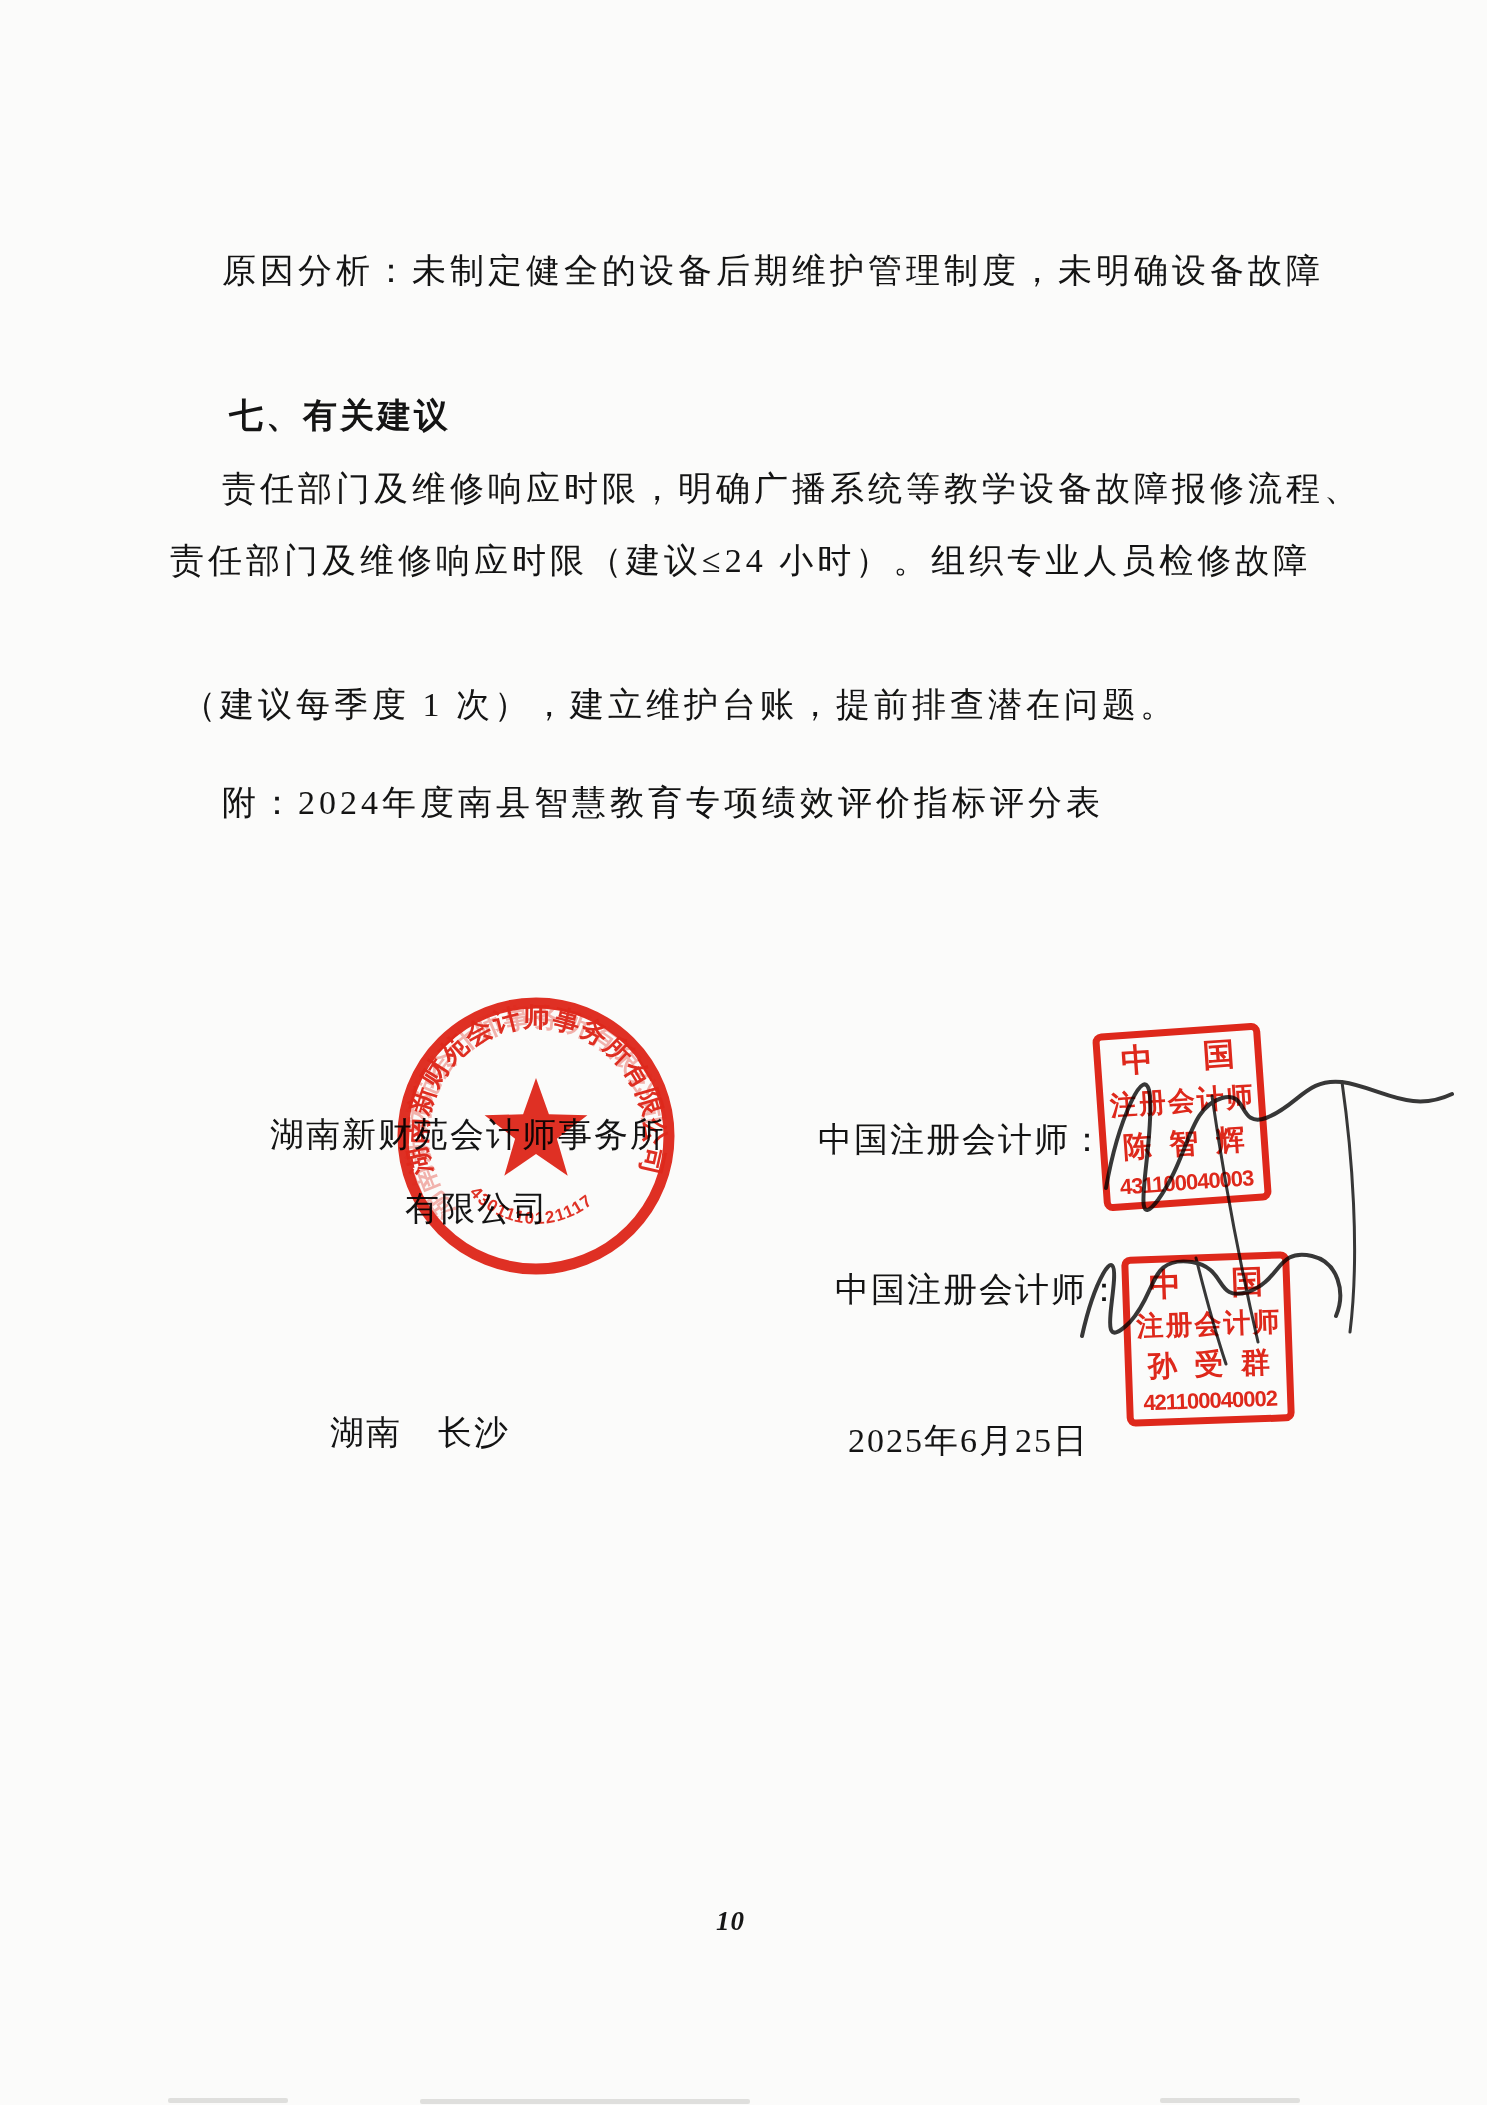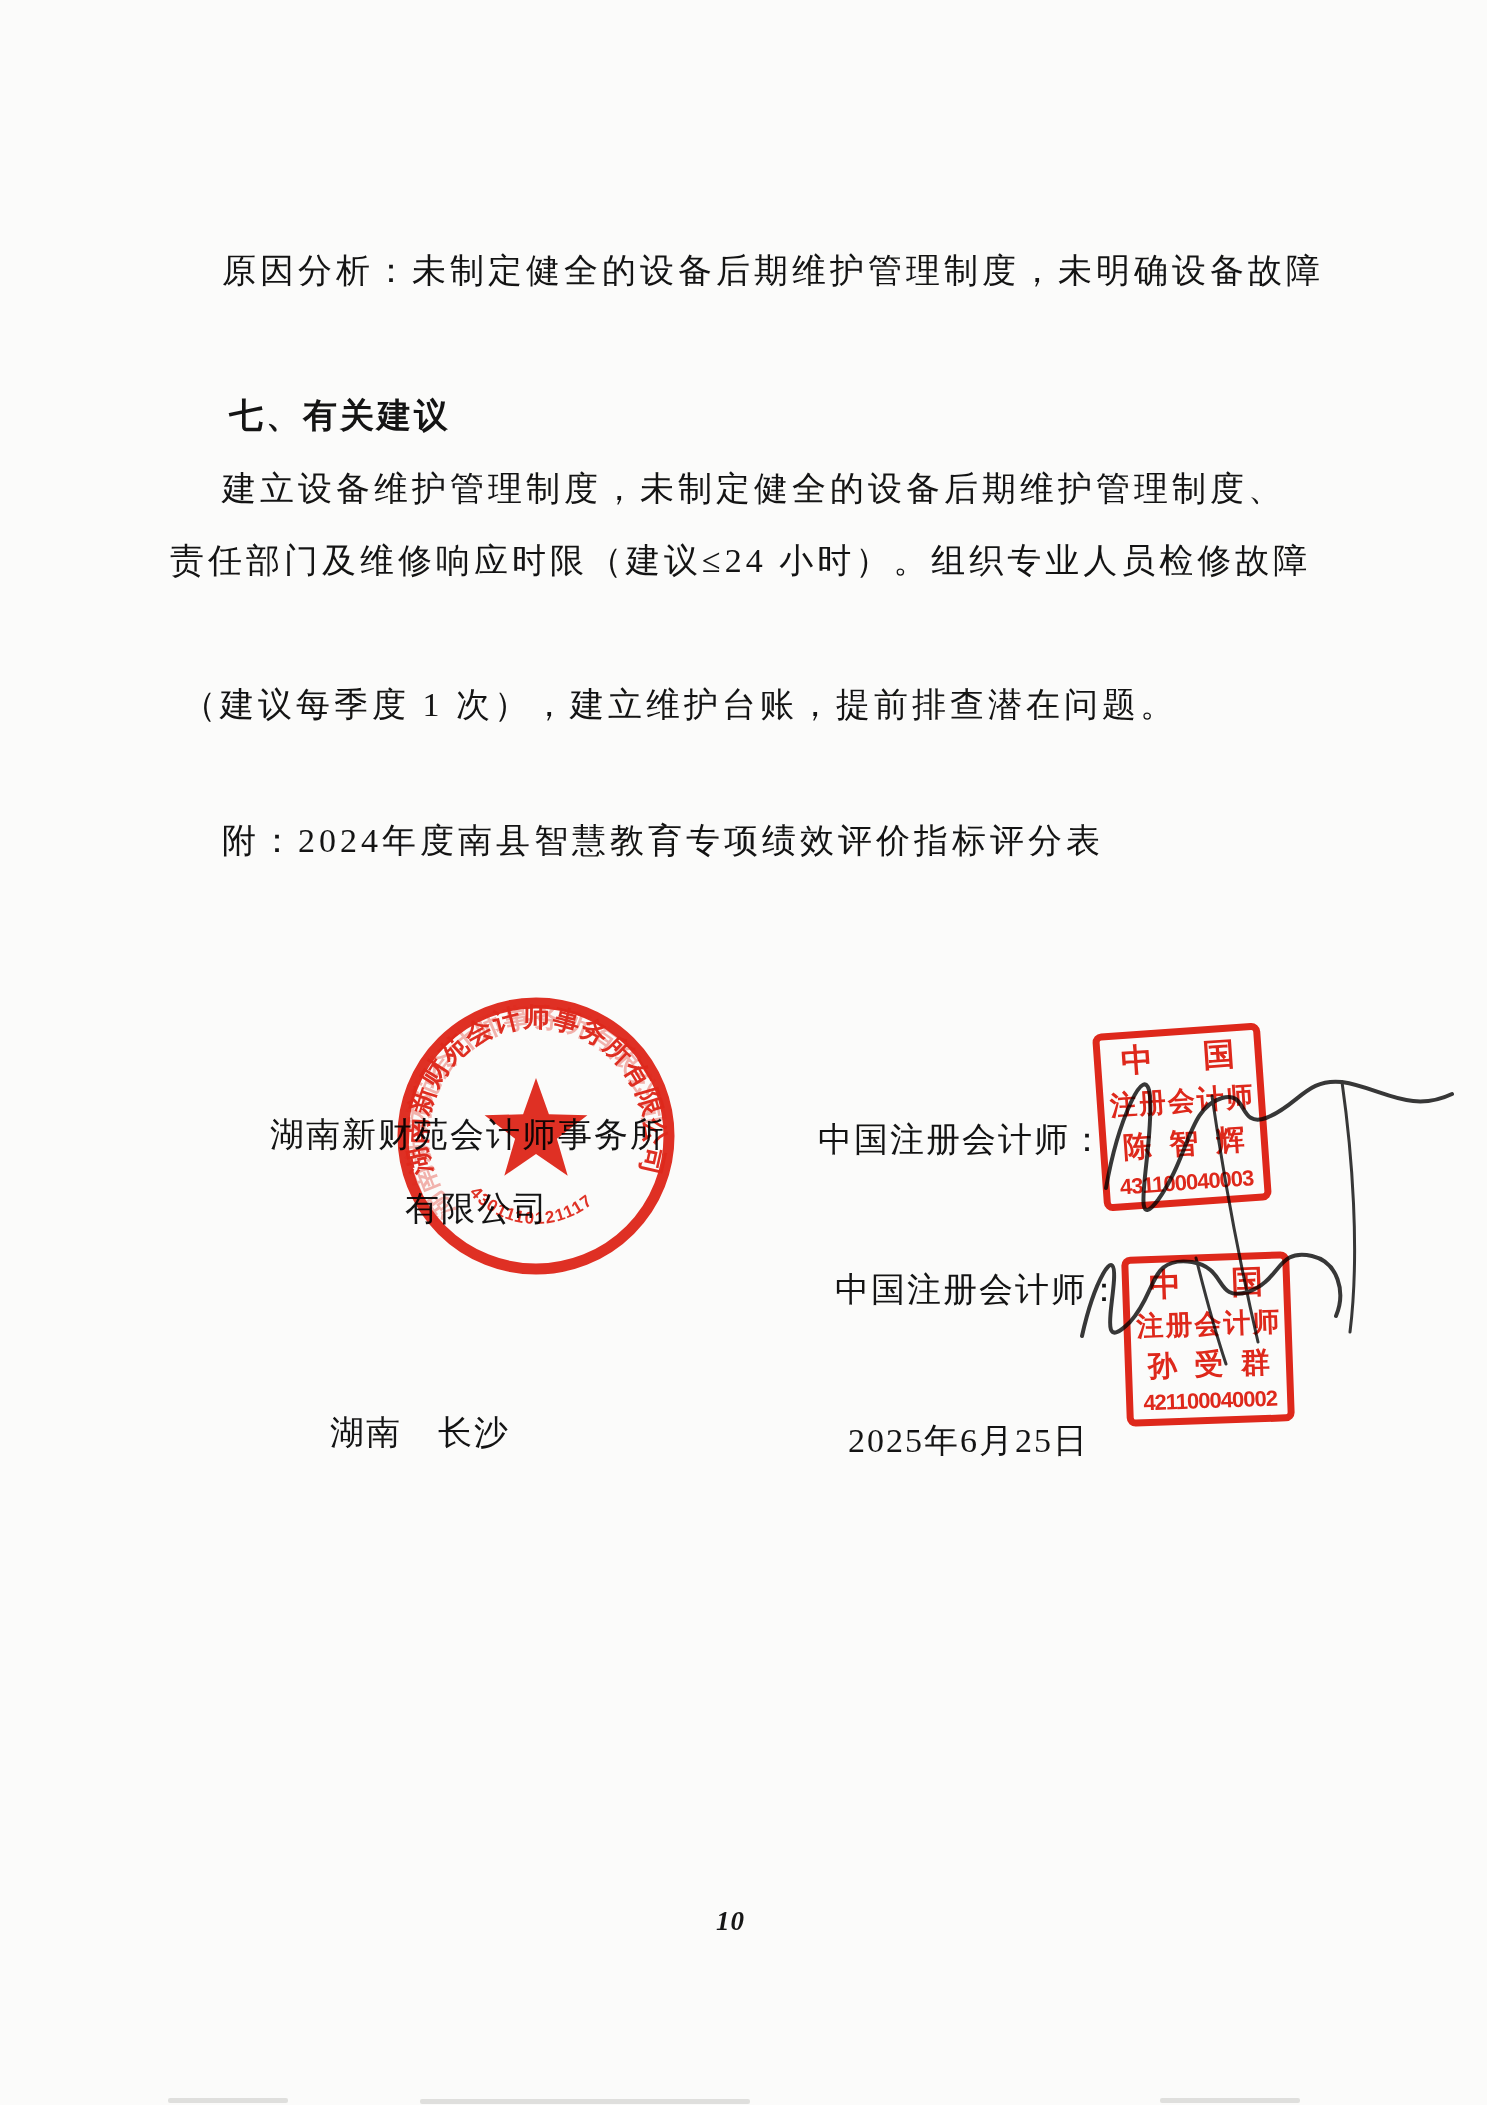--- a/index.html
+++ b/index.html
@@ -62,24 +62,24 @@
   }
   .edge{position:absolute;background:#c9c9c5;opacity:.55;border-radius:2px;}
 </style>
 </head>
 <body>
 
 <div class="page">
 
   <div class="bodyline" style="left:222px;top:248px;">原因分析：未制定健全的设备后期维护管理制度，未明确设备故障</div>
   <div class="bodyline heading" style="left:222px;top:393px;margin-left:7px;">七、有关建议</div>
-  <div class="bodyline" style="left:222px;top:466px;">建立设备维护管理制度，未制定健全的设备后期维护管理制度、</div>
+  <div class="bodyline" style="left:222px;top:466px;">责任部门及维修响应时限，明确广播系统等教学设备故障报修流程、</div>
   <div class="bodyline" style="left:170px;top:538px;">责任部门及维修响应时限（建议≤24 小时）。组织专业人员检修故障</div>
   <div class="bodyline" style="left:182px;top:682px;">（建议每季度 1 次），建立维护台账，提前排查潜在问题。</div>
-  <div class="bodyline" style="left:222px;top:818px;text-align:right;">附：2024年度南县智慧教育专项绩效评价指标评分表</div>
+  <div class="bodyline" style="left:222px;top:780px;text-align:right;">附：2024年度南县智慧教育专项绩效评价指标评分表</div>
 
   <div class="sigtext" style="left:270px;top:1112px;">湖南新财苑会计师事务所</div>
   <div class="sigtext" style="left:405px;top:1186px;">有限公司</div>
 
   <div class="sigtext" style="left:818px;top:1117px;">中国注册会计师：</div>
   <div class="sigtext" style="left:835px;top:1267px;">中国注册会计师：</div>
 
   <div class="sigtext" style="left:330px;top:1410px;">湖南　长沙</div>
   <div class="sigtext" style="left:848px;top:1418px;">2025年6月25日</div>
 

